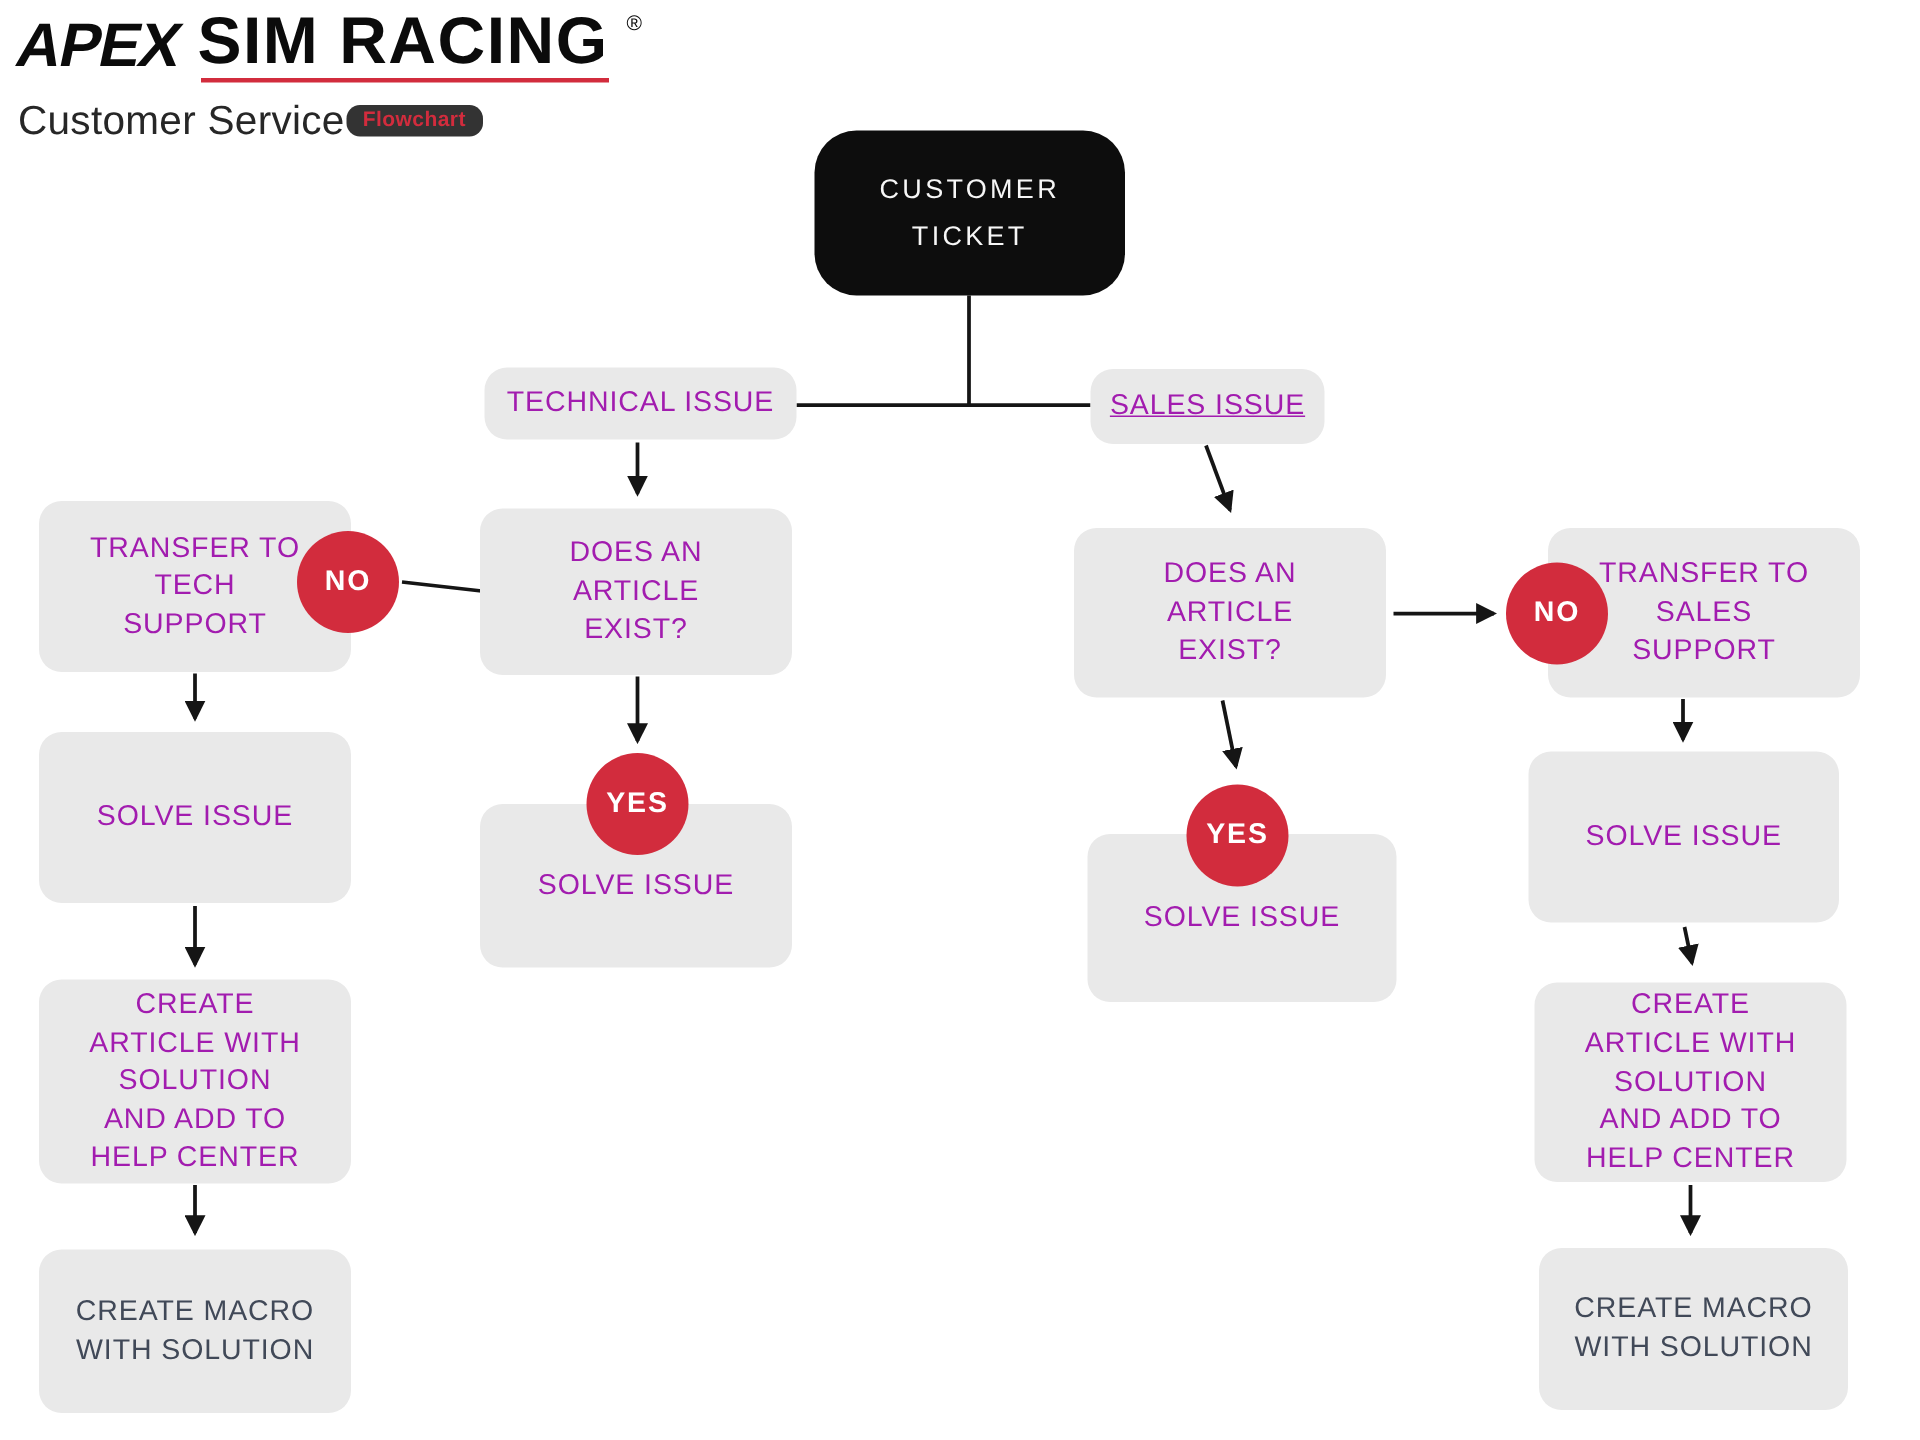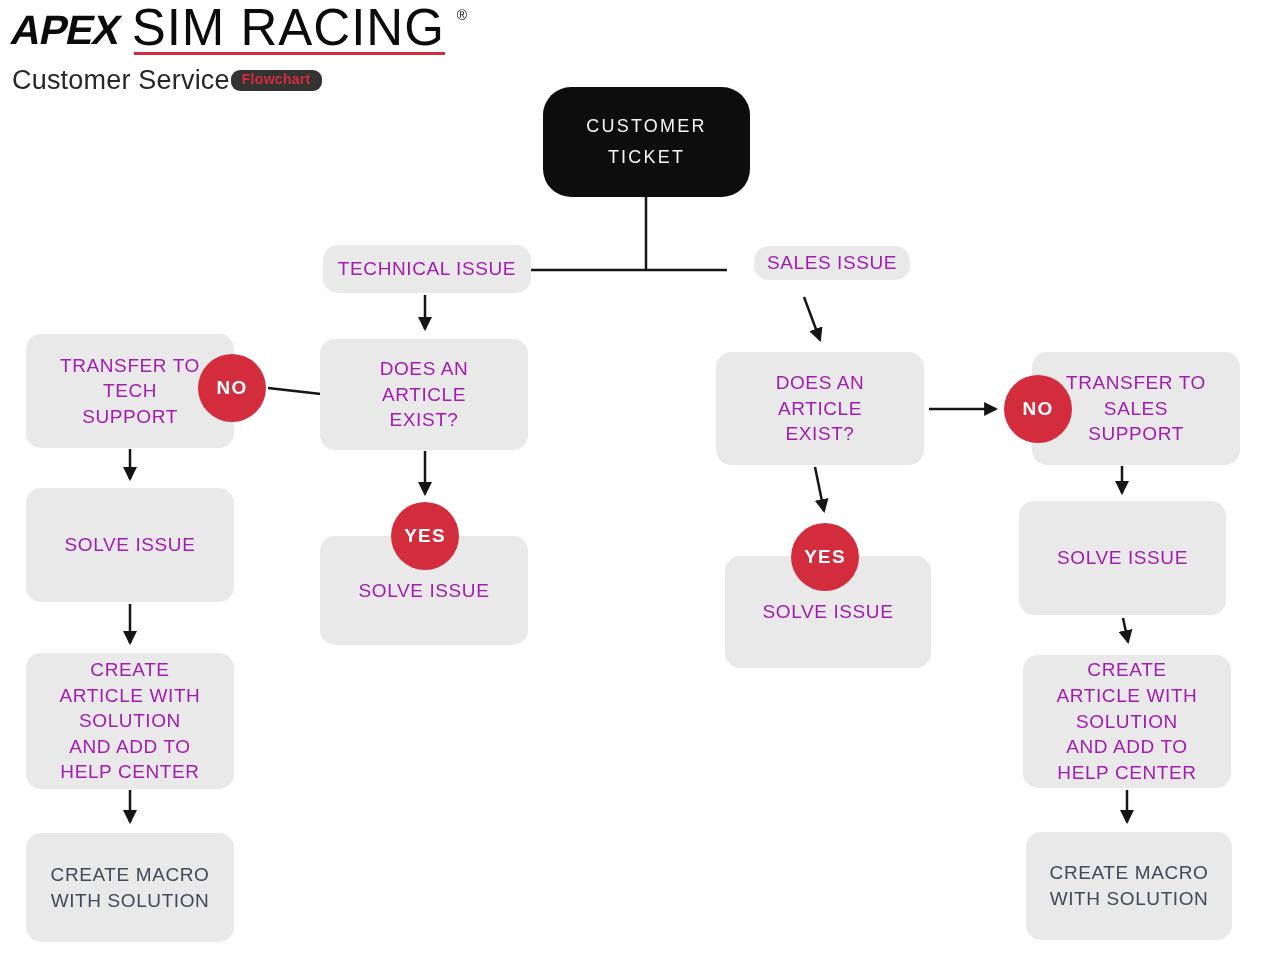--- a/index.html
+++ b/index.html
@@ -8,21 +8,21 @@
     font-family:"Liberation Sans",sans-serif;overflow:hidden;
   }
   
   .header{position:absolute;left:12px;top:6px;z-index:5;}
   .logo-row{display:flex;align-items:flex-start;gap:12px;height:50px;}
   .logo-apex{
     display:inline-block;font-size:41px;font-weight:900;line-height:48px;
     color:#0b0b0b;transform:skewX(-12deg);letter-spacing:-1px;
   }
   .logo-rest-wrap{position:relative;display:inline-block;padding-bottom:5px;}
-  .logo-rest{font-size:51px;font-weight:400;line-height:44px;color:#0b0b0b;letter-spacing:1px;}
+  .logo-rest{font-size:44px;font-weight:700;line-height:44px;color:#0b0b0b;letter-spacing:1px;}
   .logo-underline{position:absolute;left:2px;right:0;bottom:0;height:3.5px;background:var(--accent-red,#c92b3a);}
   .logo-reg{font-size:14px;font-weight:400;color:#0b0b0b;vertical-align:top;line-height:18px;}
   .subtitle-row{display:flex;align-items:center;gap:1px;margin-top:9px;}
   .subtitle{font-size:27px;color:#272727;letter-spacing:0.2px;}
   .badge{
     background:var(--badge-bg,#333333);color:var(--accent-red,#d22c3d);
     font-weight:bold;font-size:14px;padding:1px 11px 4px;border-radius:9px;letter-spacing:0.3px;
   }
   
   .node{
@@ -85,21 +85,21 @@
       <path d="M1123 618 L1128 642" marker-end="url(#ah)"></path>
       <path d="M1127 790 V822" marker-end="url(#ah)"></path>
     </g>
   </svg>
 
   <div class="node node--black" style="left:543px;top:87px;width:207px;height:110px;">CUSTOMER
 TICKET</div>
 
   <div class="node" style="left:323px;top:245px;width:208px;height:48px;">TECHNICAL ISSUE</div>
 
-  <div class="node" style="left:754px;top:246px;width:156px;height:34px;">SALES ISSUE</div>
+  <div class="node" style="left:727px;top:246px;width:156px;height:50px;text-decoration:underline;">SALES ISSUE</div>
 
   <div class="node" style="left:26px;top:334px;width:208px;height:114px;">TRANSFER TO
 TECH
 SUPPORT</div>
 
   <div class="node" style="left:320px;top:339px;width:208px;height:111px;">DOES AN
 ARTICLE
 EXIST?</div>
 
   <div class="node" style="left:26px;top:488px;width:208px;height:114px;">SOLVE ISSUE</div>

